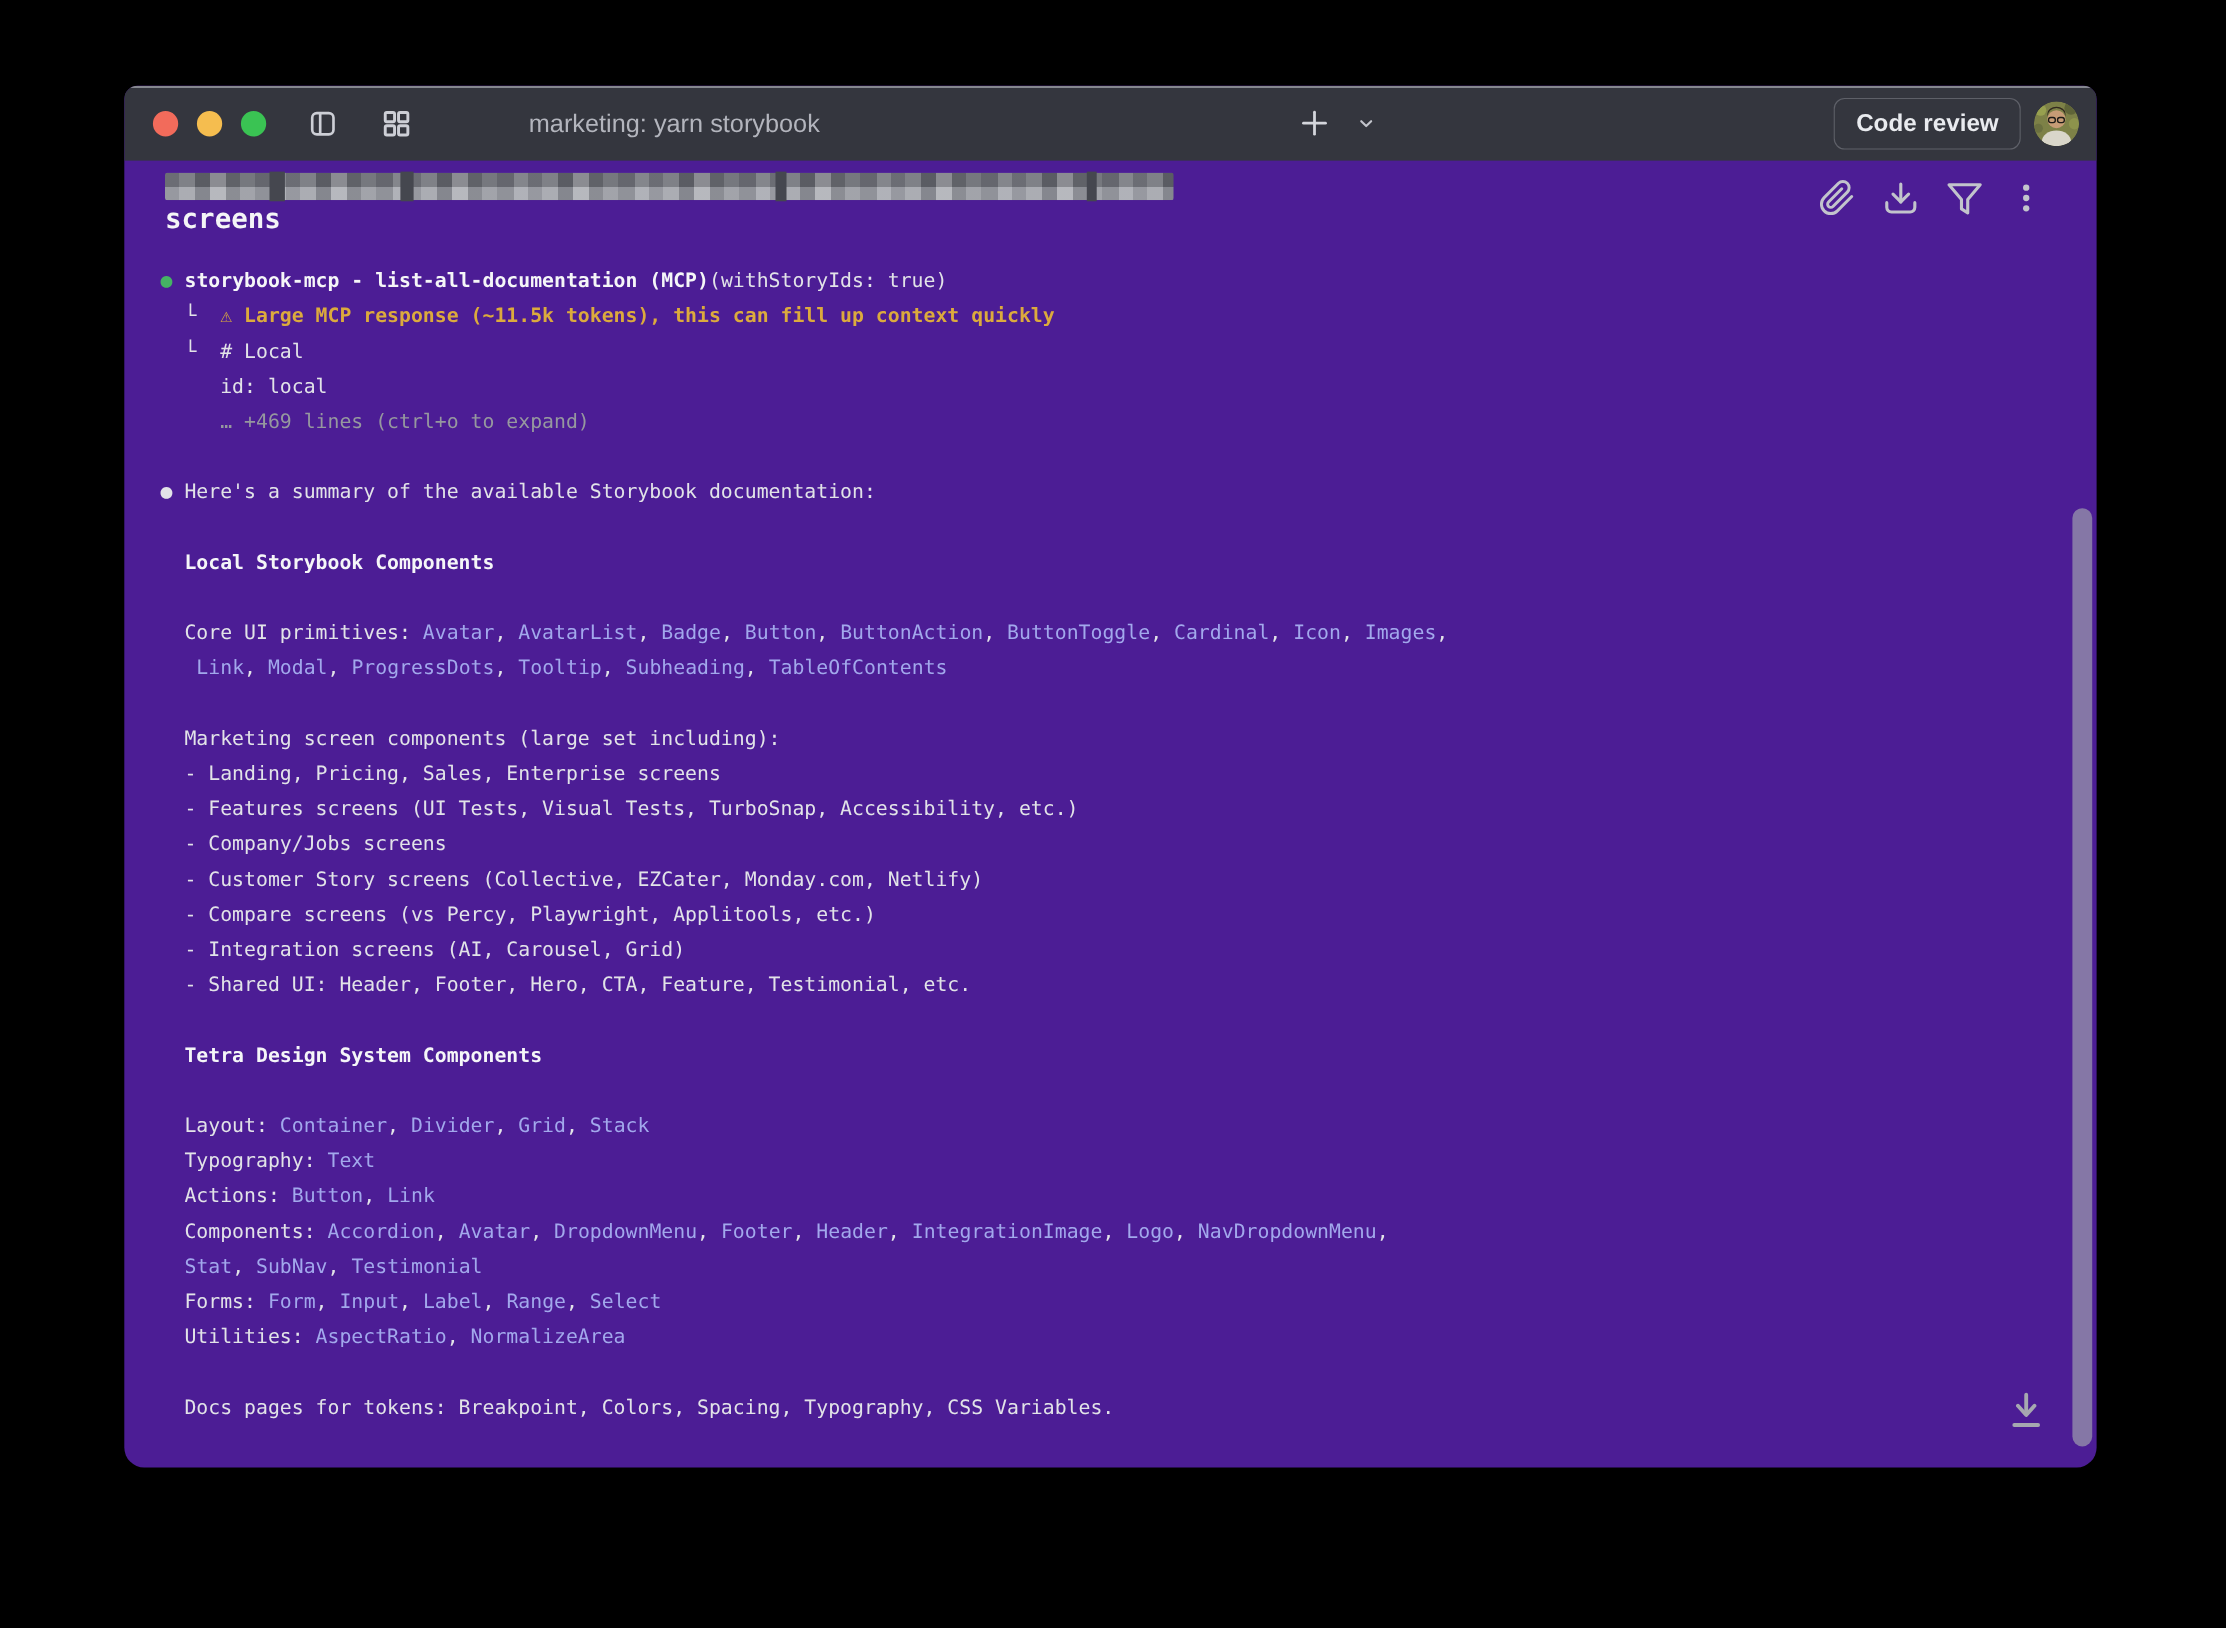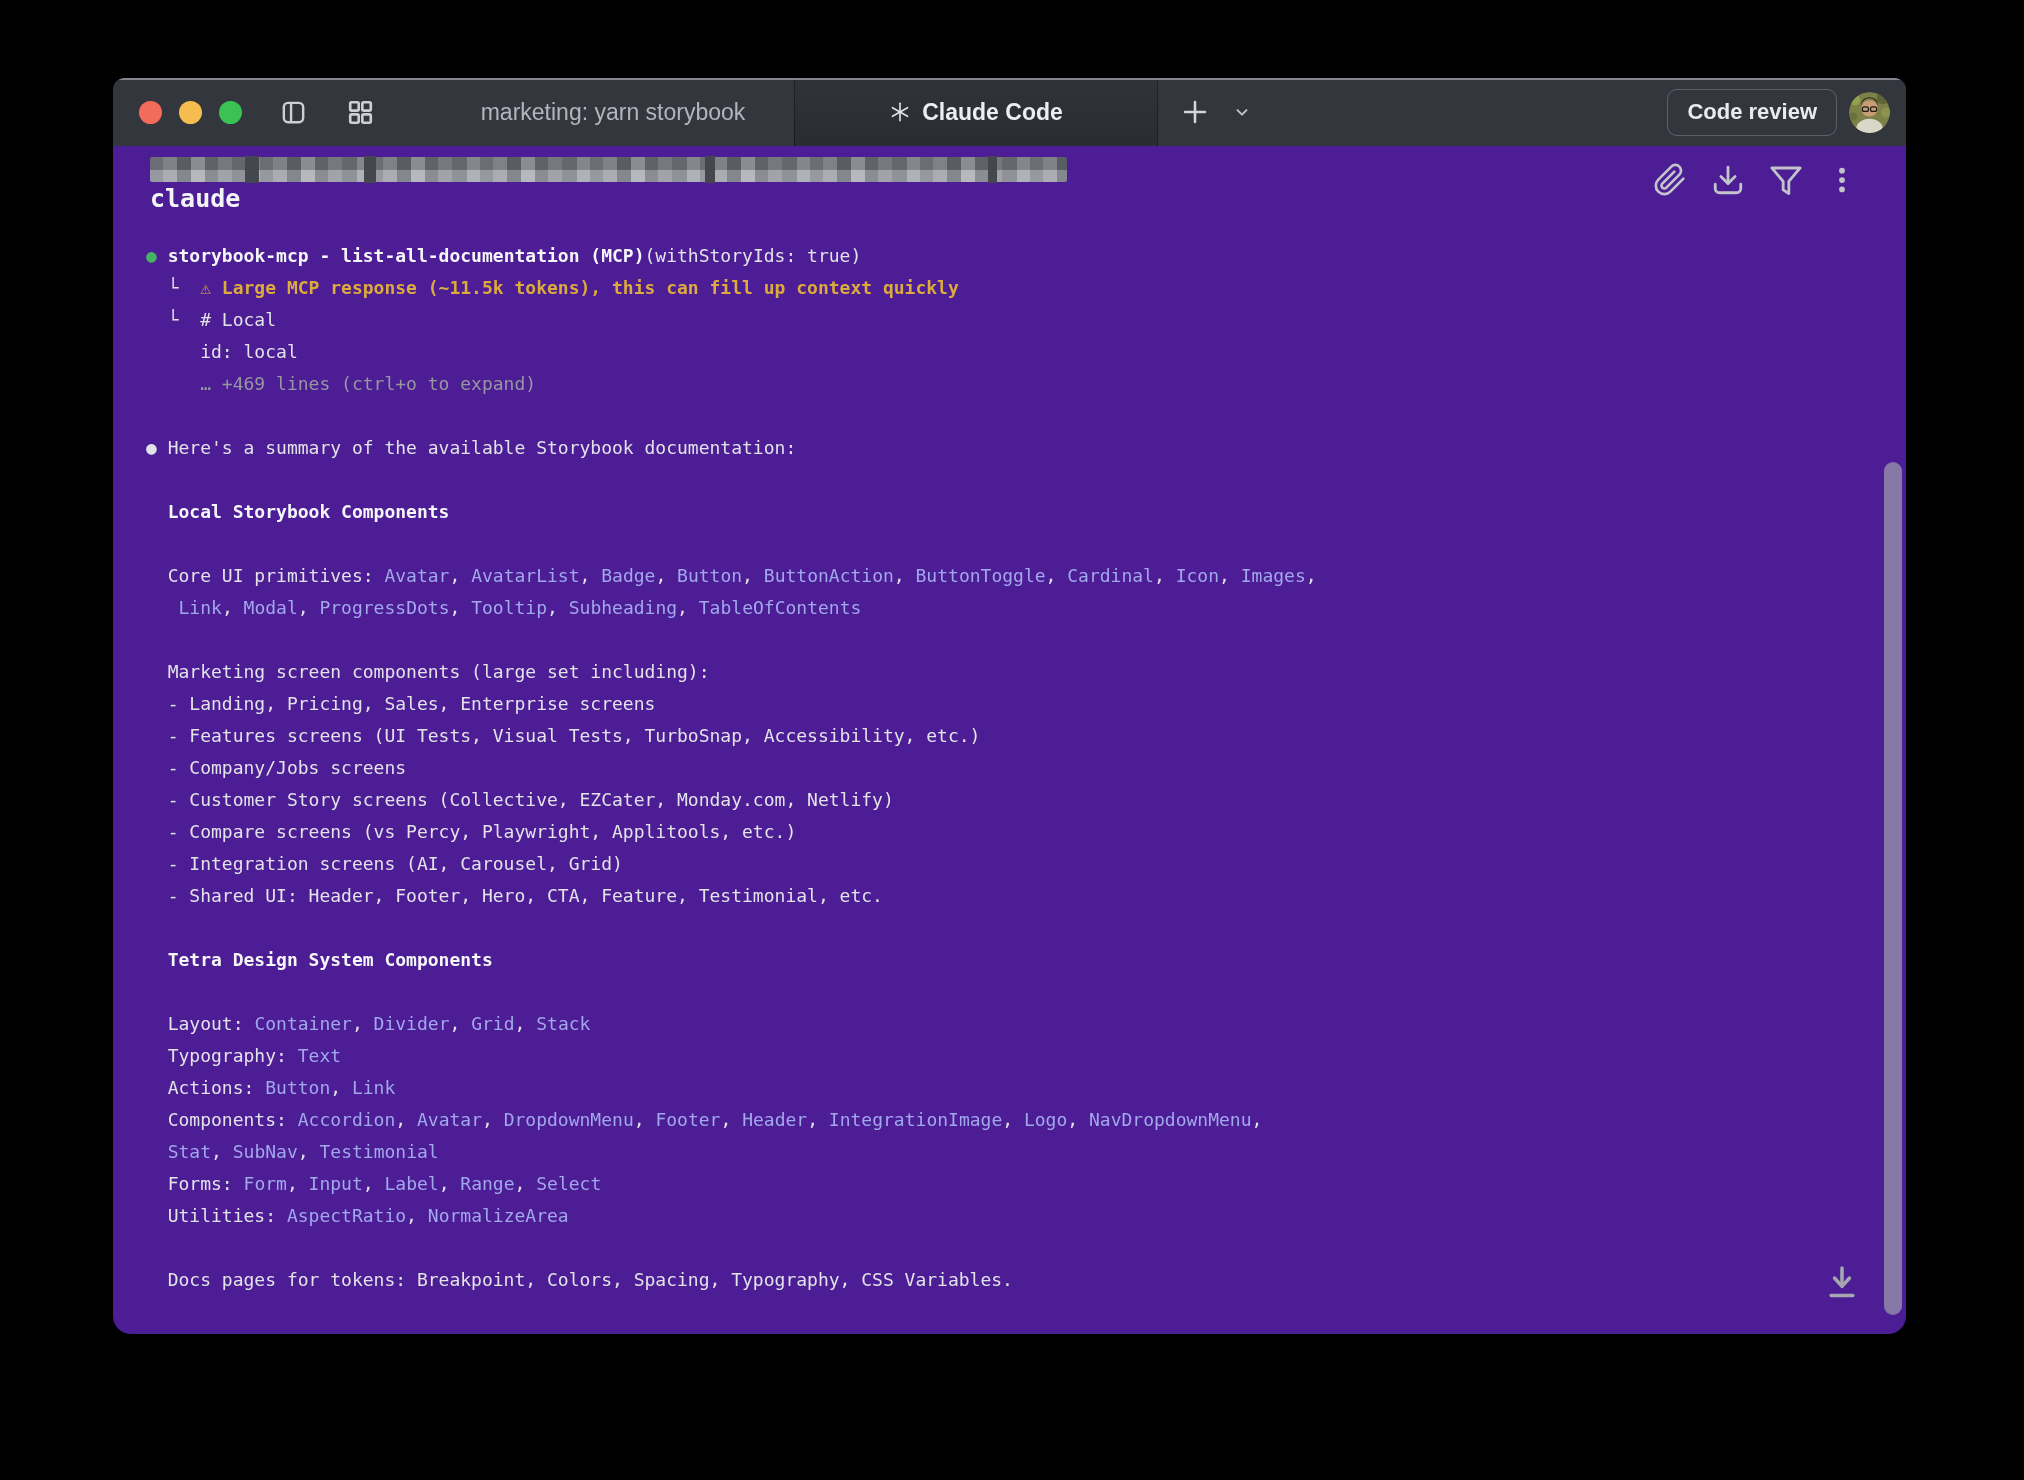--- a/index.html
+++ b/index.html
@@ -80,30 +80,20 @@
           <rect x="3.5" y="13.5" width="7" height="7" rx="1.2"></rect>
           <rect x="13.5" y="13.5" width="7" height="7" rx="1.2"></rect>
         </svg>
       </span>
     </div>
 
     <div class="tab inactive">
       <span>marketing: yarn storybook</span>
     </div>
 
-    <div class="tab active">
-      <span style="display:flex;">
-        <svg width="22" height="22" viewBox="0 0 24 24" stroke="#dfe1e7" stroke-width="1.8" stroke-linecap="round">
-          <line x1="12" y1="2.5" x2="12" y2="21.5"></line>
-          <line x1="3.8" y1="7.3" x2="20.2" y2="16.7"></line>
-          <line x1="3.8" y1="16.7" x2="20.2" y2="7.3"></line>
-        </svg>
-      </span>
-      <span>Claude Code</span>
-    </div>
 
     <div class="tabplus">
       <span style="display:flex;">
         <svg width="32" height="32" viewBox="0 0 24 24" stroke="#d4d6dc" stroke-width="1.9" stroke-linecap="round">
           <line x1="12" y1="4.5" x2="12" y2="19.5"></line>
           <line x1="4.5" y1="12" x2="19.5" y2="12"></line>
         </svg>
       </span>
       <span style="display:flex;">
         <svg width="18" height="18" viewBox="0 0 24 24" fill="none" stroke="#c2c4cb" stroke-width="2.6" stroke-linecap="round" stroke-linejoin="round">
@@ -140,21 +130,21 @@
     </div>
   </div>
 
   <div class="commandbar">
     <div class="mosaic">
       <span class="gap" style="left:95px;width:14px;"></span>
       <span class="gap" style="left:214px;width:12px;"></span>
       <span class="gap" style="left:555px;width:10px;"></span>
       <span class="gap" style="left:838px;width:9px;"></span>
     </div>
-    <div class="claude-label">claude</div>
+    <div class="claude-label">screens</div>
     <div class="cmd-icons">
       <span style="display:flex;">
         <svg width="34" height="34" viewBox="0 0 24 24" fill="none" stroke="#c2c4cc" stroke-width="1.9" stroke-linecap="round" stroke-linejoin="round">
           <path d="M21.44 11.05l-9.19 9.19a6 6 0 0 1-8.49-8.49l9.19-9.19a4 4 0 0 1 5.66 5.66l-9.2 9.19a2 2 0 0 1-2.83-2.83l8.49-8.48"></path>
         </svg>
       </span>
       <span style="display:flex;">
         <svg width="34" height="34" viewBox="0 0 24 24" fill="none" stroke="#c2c4cc" stroke-width="2" stroke-linecap="round" stroke-linejoin="round">
           <path d="M21 15v3a3 3 0 0 1-3 3H6a3 3 0 0 1-3-3v-3"></path>
           <polyline points="7,9.5 12,14.5 17,9.5"></polyline>

